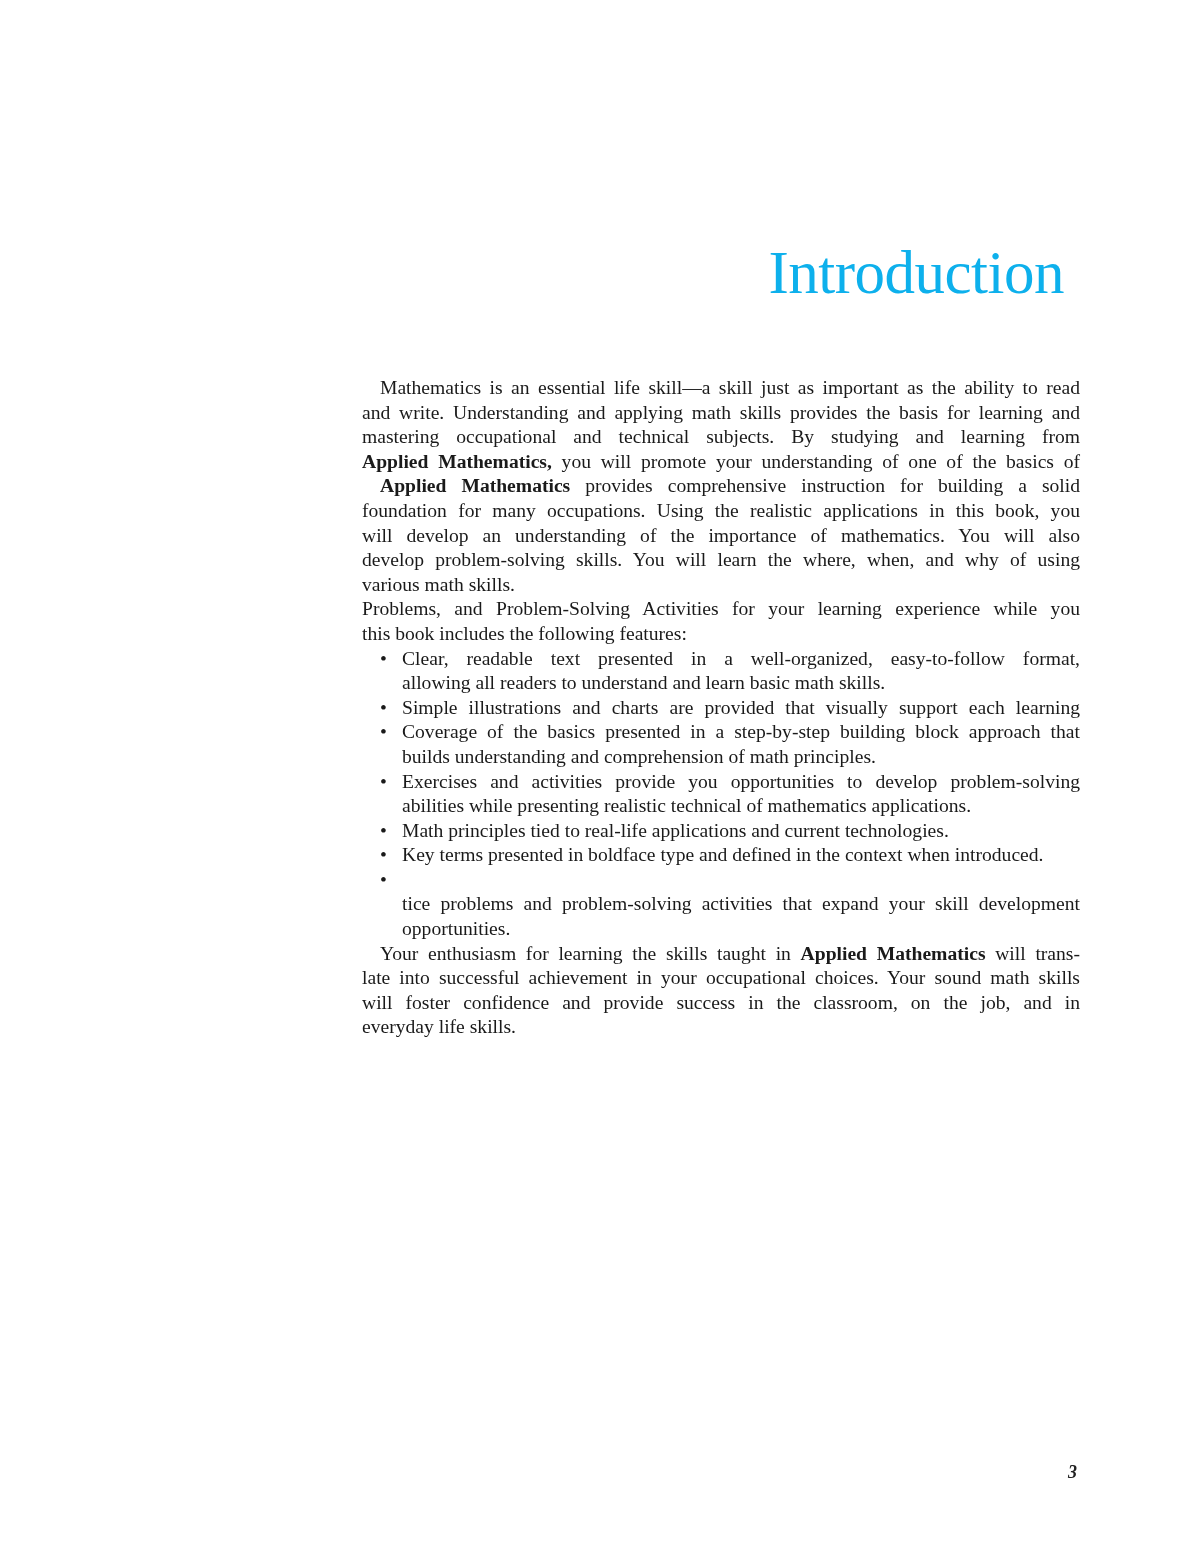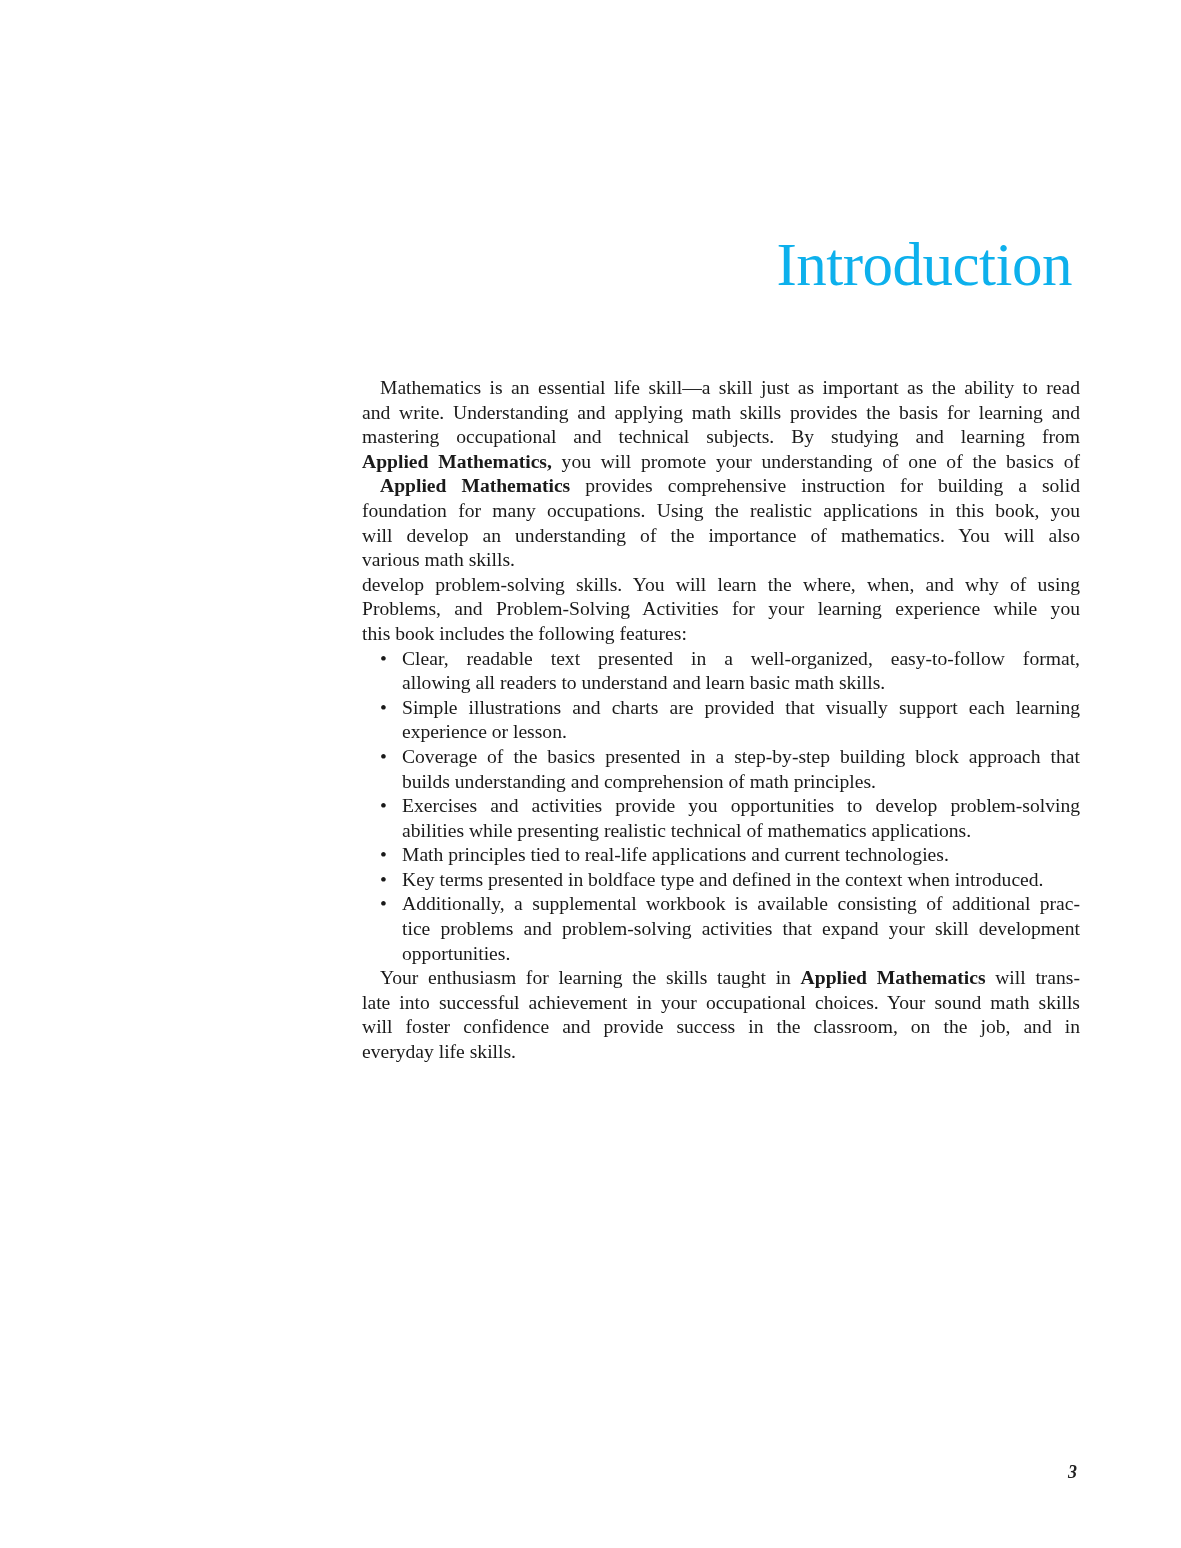--- a/index.html
+++ b/index.html
@@ -16,21 +16,21 @@
     color: #1a1a1a;
   }
   .title {
     position: absolute;
     right: 101px;
     top: 222px;
     font-size: 61px;
     line-height: 70px;
     color: #0db0ec;
     font-weight: normal;
-    margin: 8px;
+    margin: 16px;
     letter-spacing: -0.5px;
   }
   .body-text {
     position: absolute;
     left: 362px;
     top: 376px;
     width: 718px;
     font-size: 19.6px;
     line-height: 24.6px;
   }
@@ -78,54 +78,53 @@
     <span class="line indent">Mathematics is an essential life skill—a skill just as important as the ability to read</span>
     <span class="line">and write.  Understanding and applying math skills provides the basis for learning and</span>
     <span class="line">mastering occupational and technical subjects.  By studying and learning from</span>
     <span class="line"><b>Applied Mathematics,</b><span> you will promote your understanding of one of the basics of</span></span>
   </div>
 
   <div>
     <span class="line indent"><b>Applied Mathematics</b><span> provides comprehensive instruction for building a solid</span></span>
     <span class="line">foundation for many occupations.  Using the realistic applications in this book, you</span>
     <span class="line">will develop an understanding of the importance of mathematics.  You will also</span>
+    <span class="line">develop problem-solving skills.  You will learn the where, when, and why of using</span>
     <span class="line last">various math skills.</span>
-    <span class="line">develop problem-solving skills.  You will learn the where, when, and why of using</span>
   </div>
 
   <div>
     <span class="line">Problems, and Problem-Solving Activities for your learning experience while you</span>
     <span class="line last">this book includes the following features:</span>
   </div>
 
   <div>
     <div>
       <span class="line bullet-line"><span class="bullet-dot">•</span><span>Clear, readable text presented in a well-organized, easy-to-follow format,</span></span>
       <span class="line bullet-line last">allowing all readers to understand and learn basic math skills.</span>
     </div>
     <div>
       <span class="line bullet-line"><span class="bullet-dot">•</span><span>Simple illustrations and charts are provided that visually support each learning</span></span>
-      <span class="line bullet-line last">experience or lesson.</span>
     </div>
     <div>
       <span class="line bullet-line"><span class="bullet-dot">•</span><span>Coverage of the basics presented in a step-by-step building block approach that</span></span>
       <span class="line bullet-line last">builds understanding and comprehension of math principles.</span>
     </div>
     <div>
       <span class="line bullet-line"><span class="bullet-dot">•</span><span>Exercises and activities provide you opportunities to develop problem-solving</span></span>
       <span class="line bullet-line last">abilities while presenting realistic technical of mathematics applications.</span>
     </div>
     <div>
       <span class="line bullet-line last"><span class="bullet-dot">•</span><span>Math principles tied to real-life applications and current technologies.</span></span>
     </div>
     <div>
       <span class="line bullet-line last"><span class="bullet-dot">•</span><span>Key terms presented in boldface type and defined in the context when introduced.</span></span>
     </div>
     <div>
-      <span class="line bullet-line"><span class="bullet-dot">•</span><span>Additionally, a supplemental workbook is available consisting of additional prac-</span></span>
+      <span class="line bullet-line"><span class="bullet-dot">•</span></span>
       <span class="line bullet-line">tice problems and problem-solving activities that expand your skill development</span>
       <span class="line bullet-line last">opportunities.</span>
     </div>
   </div>
 
   <div>
     <span class="line indent"><span>Your enthusiasm for learning the skills taught in </span><b>Applied Mathematics</b><span> will trans-</span></span>
     <span class="line">late into successful achievement in your occupational choices.  Your sound math skills</span>
     <span class="line">will foster confidence and provide success in the classroom, on the job, and in</span>
     <span class="line last">everyday life skills.</span>

